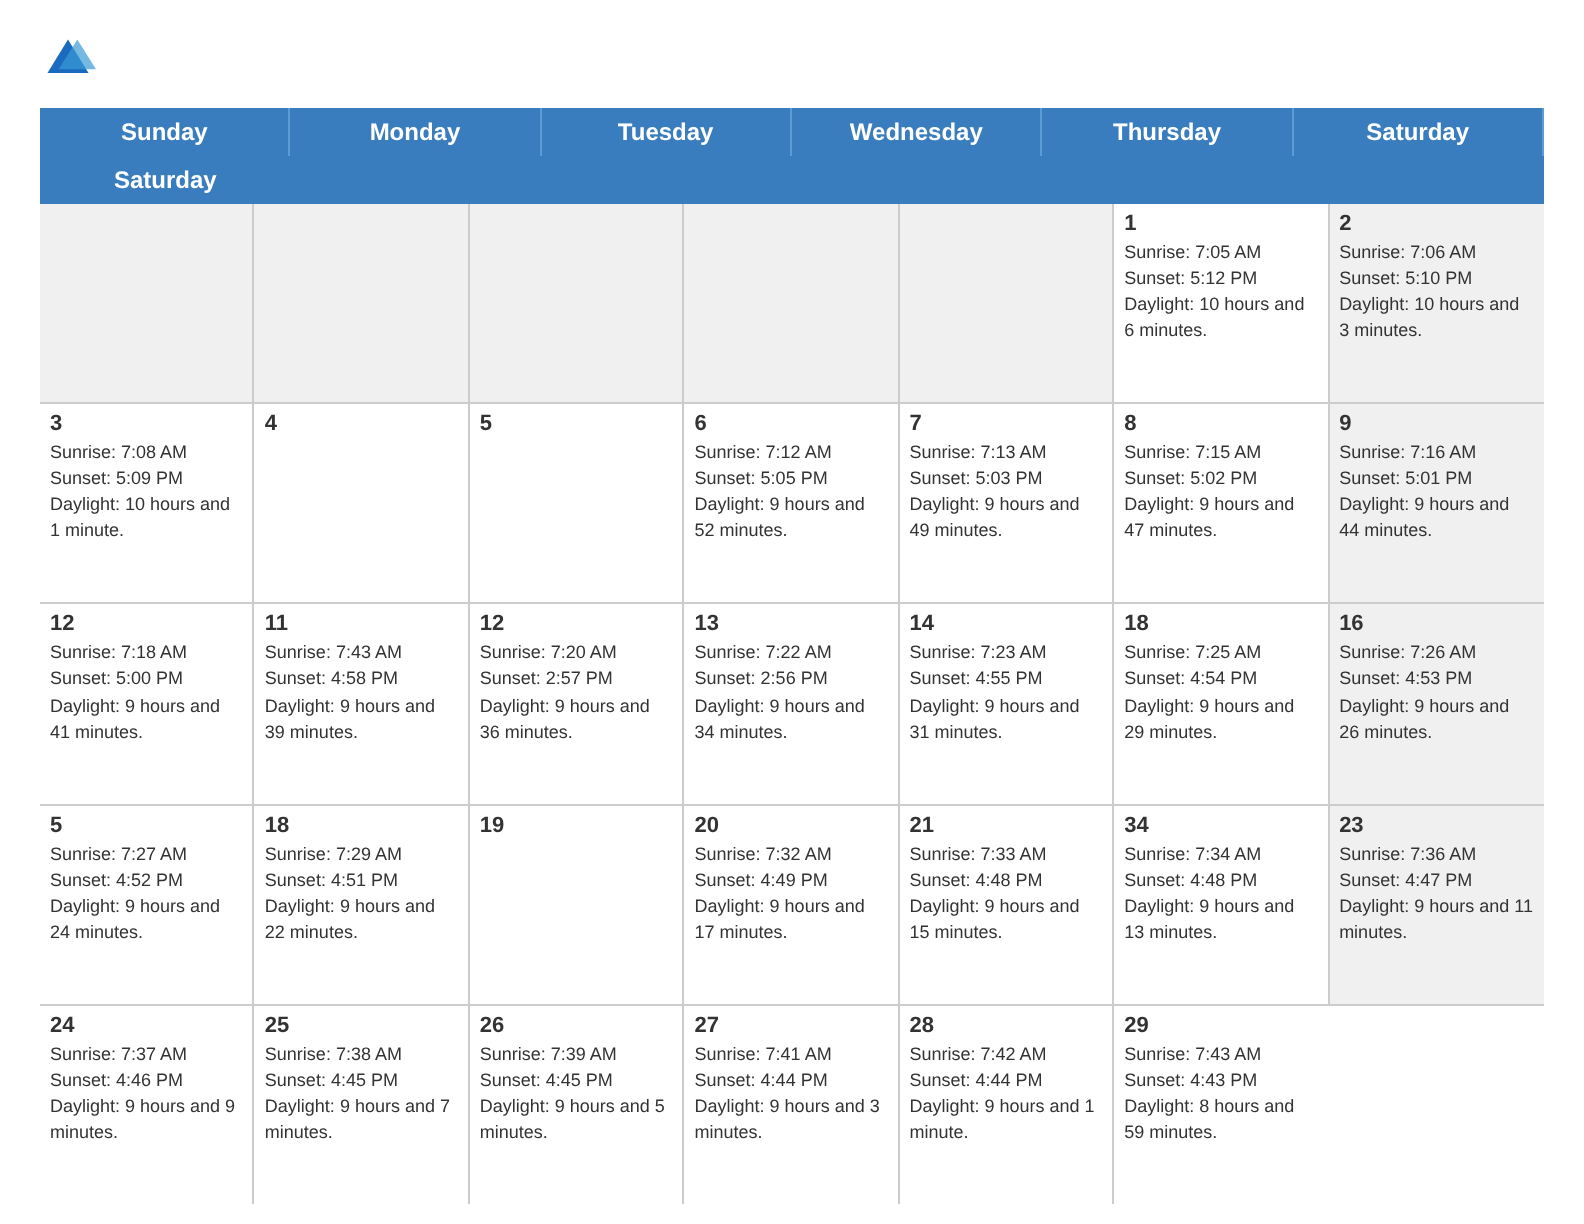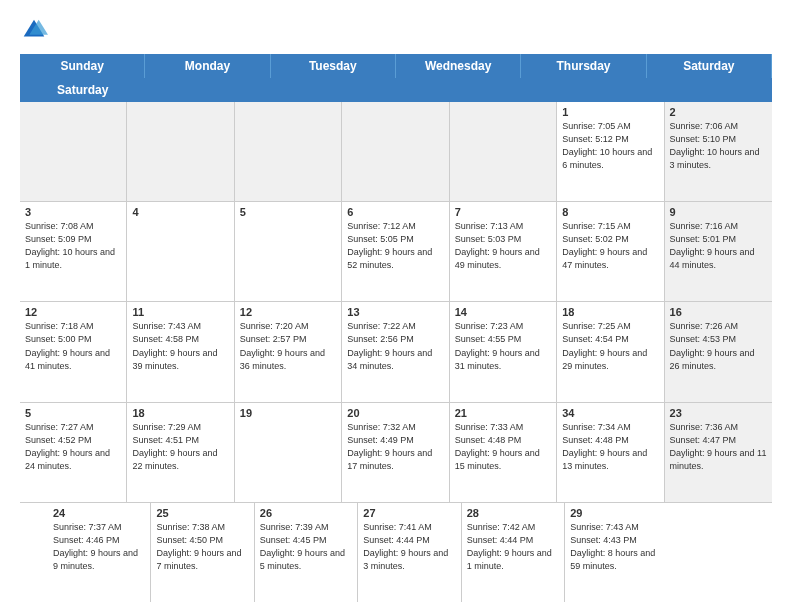--- a/index.html
+++ b/index.html
@@ -76,21 +76,21 @@
       flex: 1;
       display: flex;
       flex-direction: column;
     }
     .cal-row {
       display: grid;
       grid-template-columns: repeat(7, 1fr);
       flex: 1;
       border-bottom: 1px solid #ccc;
     }
-    .cal-row:last-child { border-bottom: none; margin-left: 28px; }
+    .cal-row:last-child { border-bottom: none; }
     .cal-cell {
       border-right: 1px solid #ccc;
       padding: 4px 5px;
       font-size: 9.5px;
       color: #333;
       background: #fff;
       vertical-align: top;
       min-height: 70px;
     }
     .cal-cell:last-child { border-right: none; }
@@ -305,21 +305,21 @@
           <div class="cal-cell">
             <div class="day-num">24</div>
             <div class="cell-info">Sunrise: 7:37 AM
 Sunset: 4:46 PM
 Daylight: 9 hours
 and 9 minutes.</div>
           </div>
           <div class="cal-cell">
             <div class="day-num">25</div>
             <div class="cell-info">Sunrise: 7:38 AM
-Sunset: 4:50 PM
+Sunset: 4:45 PM
 Daylight: 9 hours
 and 7 minutes.</div>
           </div>
           <div class="cal-cell">
             <div class="day-num">26</div>
             <div class="cell-info">Sunrise: 7:39 AM
 Sunset: 4:45 PM
 Daylight: 9 hours
 and 5 minutes.</div>
           </div>

